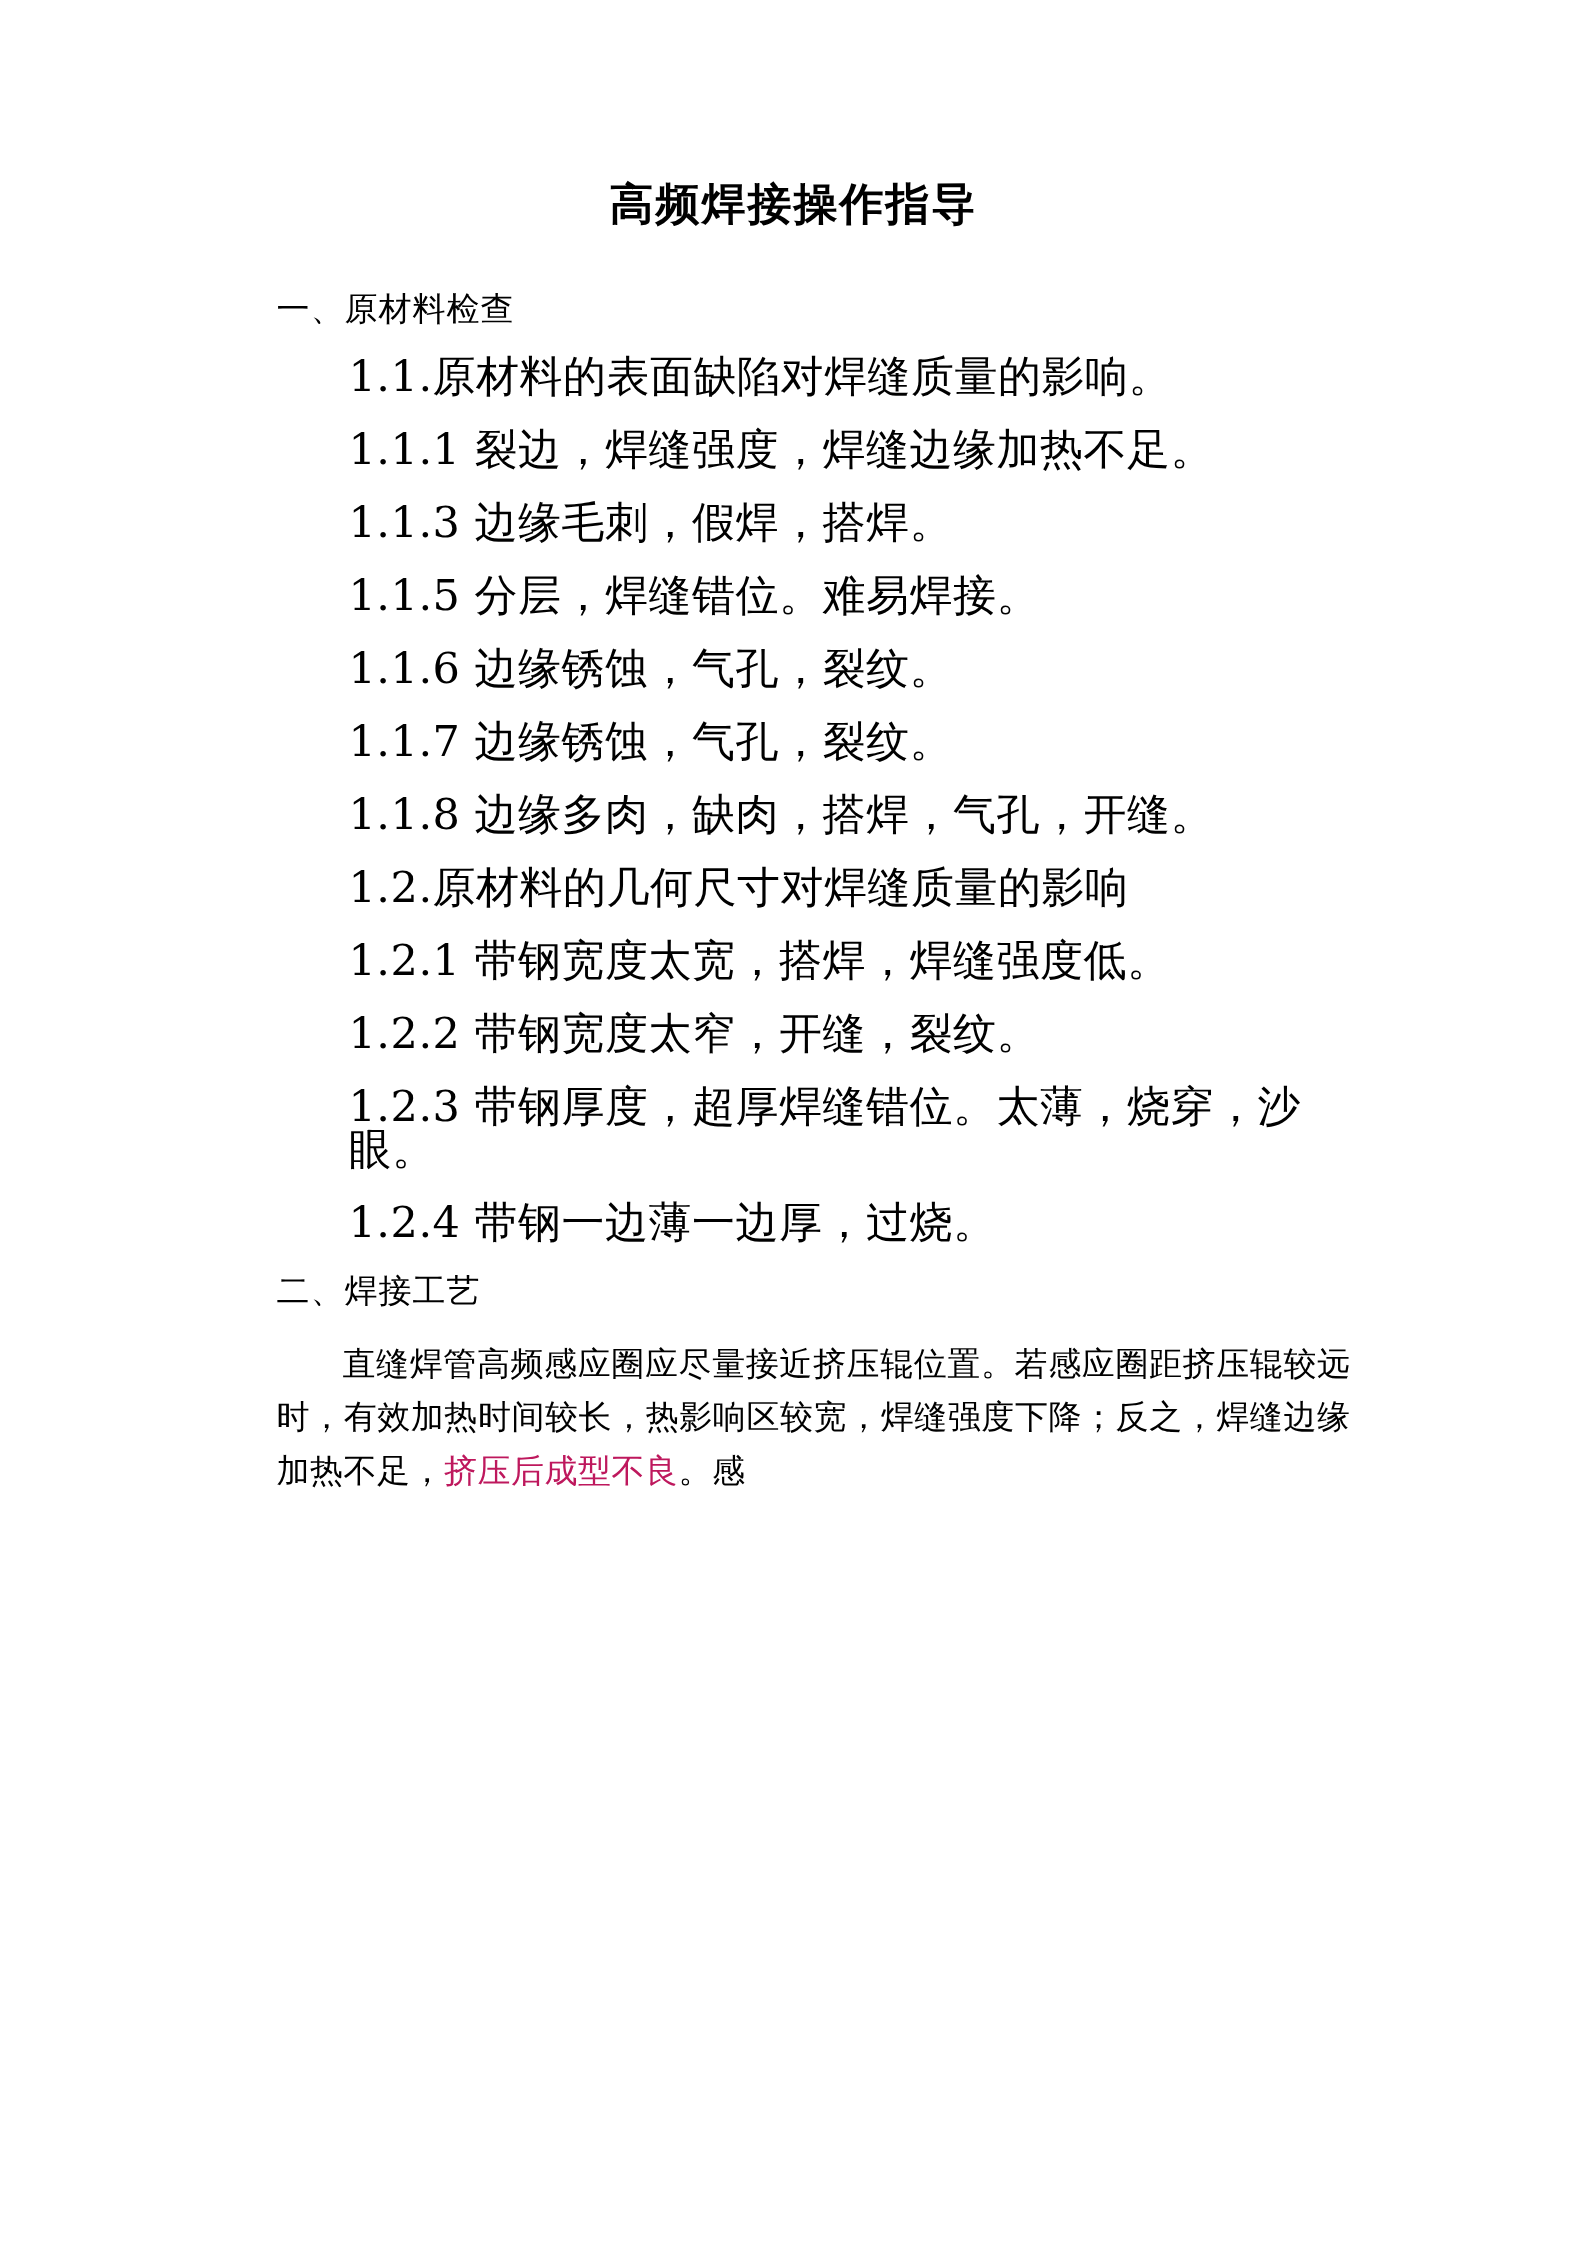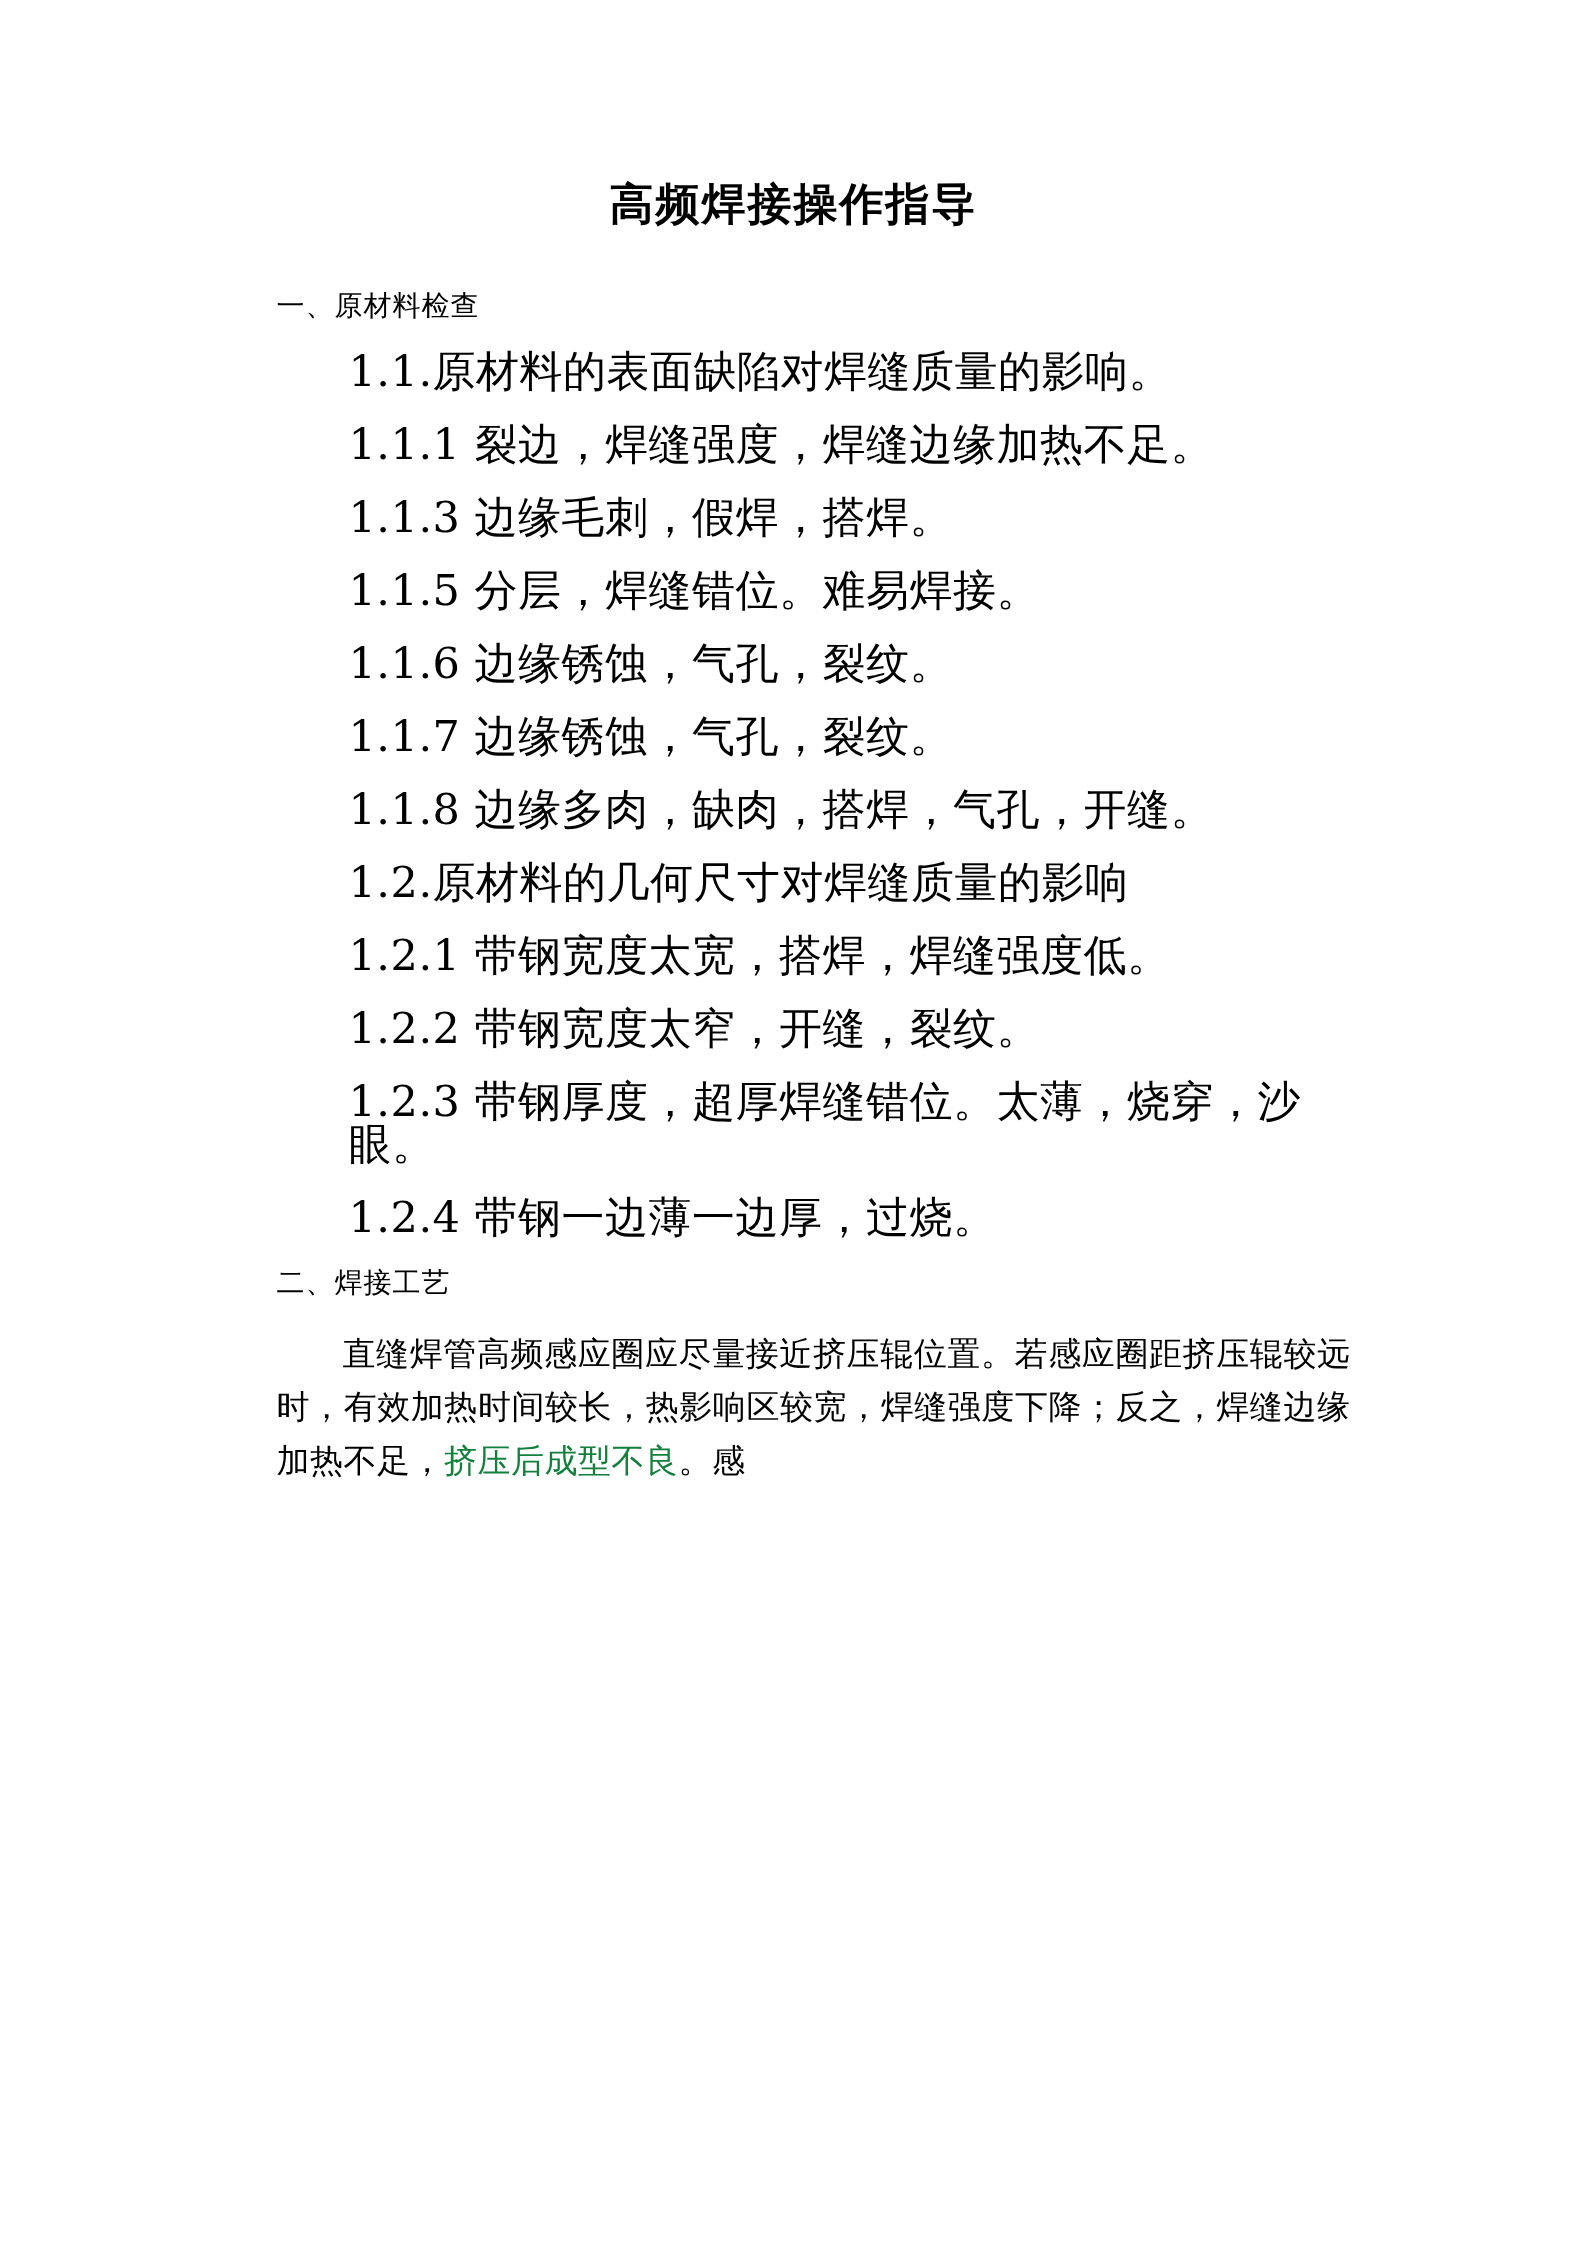--- a/index.html
+++ b/index.html
@@ -22,21 +22,21 @@
   }
   .doc-title {
     text-align: center;
     font-size: 44px;
     font-weight: bold;
     letter-spacing: 2px;
     margin: 0 0 58px 0;
     font-family: "DejaVu Serif", "Liberation Serif", serif;
   }
   .level1 {
-    font-size: 28px;
+    font-size: 33px;
     line-height: 1.0;
     margin: 0 0 30px 0;
     padding-left: 40px;
     letter-spacing: 1px;
   }
   .level2 {
     font-size: 43px;
     line-height: 1.0;
     margin: 0 0 30px 0;
     padding-left: 112px;
@@ -78,16 +78,16 @@
   <div class="level2">1.2.原材料的几何尺寸对焊缝质量的影响</div>
   <div class="level2">1.2.1 带钢宽度太宽，搭焊，焊缝强度低。</div>
   <div class="level2">1.2.2 带钢宽度太窄，开缝，裂纹。</div>
   <div class="level2">1.2.3 带钢厚度，超厚焊缝错位。太薄，烧穿，沙眼。</div>
   <div class="level2">1.2.4 带钢一边薄一边厚，过烧。</div>
 
   <div class="level1">二、焊接工艺</div>
 
 
   <div class="para-block">
-    <p class="para"><span>直缝焊管高频感应圈应尽量接近挤压辊位置。若感应圈距挤压辊较远时，有效加热时间较长，热影响区较宽，焊缝强度下降；反之，焊缝边缘加热不足，</span><span class="hl-blue" style="color: #15803d;">挤压后成型不良</span><span>。感</span></p>
+    <p class="para"><span>直缝焊管高频感应圈应尽量接近挤压辊位置。若感应圈距挤压辊较远时，有效加热时间较长，热影响区较宽，焊缝强度下降；反之，焊缝边缘加热不足，</span><span class="hl-blue" style="color: #be185d;">挤压后成型不良</span><span>。感</span></p>
   </div>
 
 </div>
 
 </body></html>

